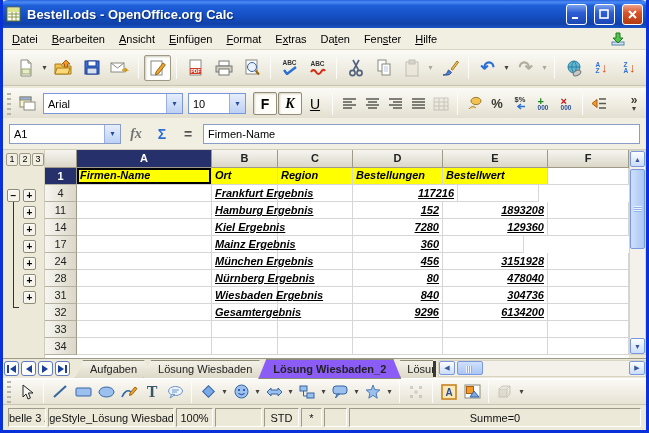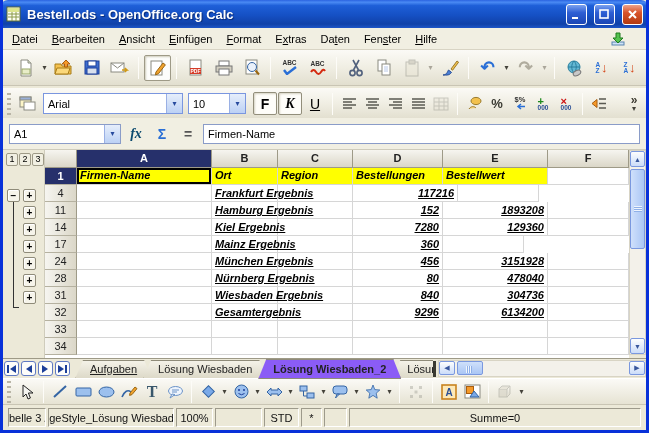--- a/index.html
+++ b/index.html
@@ -50,21 +50,21 @@
   .under-g{ text-decoration:underline; }
   .mini{ font-size:6.5px; font-weight:bold; line-height:6px; color:#333; text-align:left;}
   .redx{ color:#cc1111; font-weight:bold; font-size:11px; line-height:8px;}
   .greenp{ color:#1e8a1e; font-weight:bold; font-size:11px; line-height:8px;}
   
   .formulabar{ position:absolute; left:0; top:118px; width:643px; height:32px; background:#f1efe2; border-bottom:1px solid #cfccbc; display:flex; align-items:center; padding:0 6px; gap:4px;}
   .namebox{ width:112px; height:20px; background:#fff; border:1px solid #8a9cc8; display:flex; align-items:center; font-size:11px;}
   .namebox .val{ flex:1; padding-left:4px;}
   .namebox .arrow{ width:16px; height:100%; background:linear-gradient(180deg,#e6eefb,#bcd1f5); border-left:1px solid #9ab0e4; color:#274a9e; font-size:8px; display:flex; align-items:center; justify-content:center;}
   .fbtn{ width:22px; height:22px; display:flex; align-items:center; justify-content:center; font-size:14px; }
-  .fx{ color:#0c4a6e; font-style:italic; font-family:"Liberation Serif",serif; font-weight:bold;}
+  .fx{ color:#737373; font-style:italic; font-family:"Liberation Serif",serif; font-weight:bold;}
   .sigma{ color:#2a6fd6; font-weight:bold;}
   .equals{ color:#555; font-weight:bold;}
   .inputline{ flex:1; height:20px; background:#fff; border:1px solid #8a9cc8; font-size:11px; display:flex; align-items:center; padding-left:4px;}
   
   .gridarea{ position:absolute; left:0; top:150px; width:643px; height:208px; background:#ece9d8; display:flex; }
   .outline{ position:relative; width:42px; flex:0 0 auto; background:#ece9d8; border-right:1px solid #cfccbc;}
   .lvlbtn{ position:absolute; top:3px; width:12px; height:13px; background:#f1efe2; border:1px solid #9e9a87; border-radius:2px; font-size:9px; text-align:center; line-height:11px; }
   .obtn{ position:absolute; width:13px; height:13px; background:#f6f4ea; border:1px solid #8f8b79; box-shadow:1px 1px 0 #fff inset; font-size:10px; font-weight:bold; line-height:11px; text-align:center; border-radius:2px;}
   .obracket{ position:absolute; left:10px; top:46px; width:6px; height:112px; border-left:1px solid #333; border-bottom:1px solid #333;}
   .sheet{ width:584px; flex:0 0 auto; background:#fff; }
@@ -86,21 +86,21 @@
   .sbtn{ position:absolute; left:0; width:15px; height:16px; background:linear-gradient(180deg,#fdfefe,#cbdcf9); border:1px solid #7a98df; border-radius:2px; color:#37569c; font-size:7px; display:flex; align-items:center; justify-content:center;}
   .vthumb{ position:absolute; left:0; top:18px; width:15px; height:80px; background:linear-gradient(90deg,#cfe0fb,#aac6f5); border:1px solid #7a98df; border-radius:2px;}
   .vthumb .gripmark,.hthumb .gripmark{ position:absolute; left:3px; top:50%; width:8px; height:6px; margin-top:-3px;
     background:repeating-linear-gradient(180deg,#eef4fd 0 1px,#8fb0e8 1px 2px); }
   
   .tabbar{ position:absolute; left:0; top:358px; width:643px; height:20px; background:#ece9d8; border-top:1px solid #9e9a87; display:flex; align-items:flex-start;}
   .navbtn{ width:15px; height:15px; margin:2px 1px 0 1px; background:#fdfdfa; border:1px solid #5f79c2; border-radius:3px; display:flex; align-items:center; justify-content:center; flex:0 0 auto;}
   .tabs{ display:flex; margin-left:4px; height:20px; overflow:hidden; width:358px; flex:0 0 auto;}
   .tab{ height:19px; margin-top:1px; padding:0 14px; background:linear-gradient(180deg,#f4f2e8,#ddd9c8); border:1px solid #8f8b79; font-size:11px; line-height:17px; color:#222;
        clip-path:polygon(8px 0, calc(100% - 8px) 0, 100% 100%, 0 100%); margin-left:-9px; white-space:nowrap;}
-  .tab:first-child{ margin-left:0;text-decoration:underline;}
+  .tab:first-child{ margin-left:0;}
   .tab.active{ background:#8b5cf6; font-weight:bold; z-index:3; position:relative; height:20px; margin-top:0; line-height:19px;}
   .tabsplit{ width:3px; height:16px; margin:2px 2px 0 0; background:#3a3a32; flex:0 0 auto;}
   .hscroll{ position:relative; flex:1; height:17px; margin-top:1px; background:#f3f1ea; border:1px solid #d8d4c4;}
   .hbtn{ position:absolute; top:0; width:16px; height:14px; background:linear-gradient(180deg,#fdfefe,#cbdcf9); border:1px solid #7a98df; border-radius:2px; color:#37569c; font-size:7px; display:flex; align-items:center; justify-content:center;}
   .hthumb{ position:absolute; left:18px; top:0; width:26px; height:14px; background:linear-gradient(180deg,#cfe0fb,#aac6f5); border:1px solid #7a98df; border-radius:2px;}
   .hthumb .gripmark{ left:50%; top:4px; margin:0 0 0 -4px; width:6px; height:7px;
     background:repeating-linear-gradient(90deg,#eef4fd 0 1px,#8fb0e8 1px 2px);}
   
   .drawbar{ position:absolute; left:0; top:378px; width:643px; height:27px; background:linear-gradient(180deg,#fbfaf6,#e6e3d3); border-top:1px solid #fff; border-bottom:1px solid #c9c5b4; display:flex; align-items:center; padding:0 4px; gap:1px;}
   

